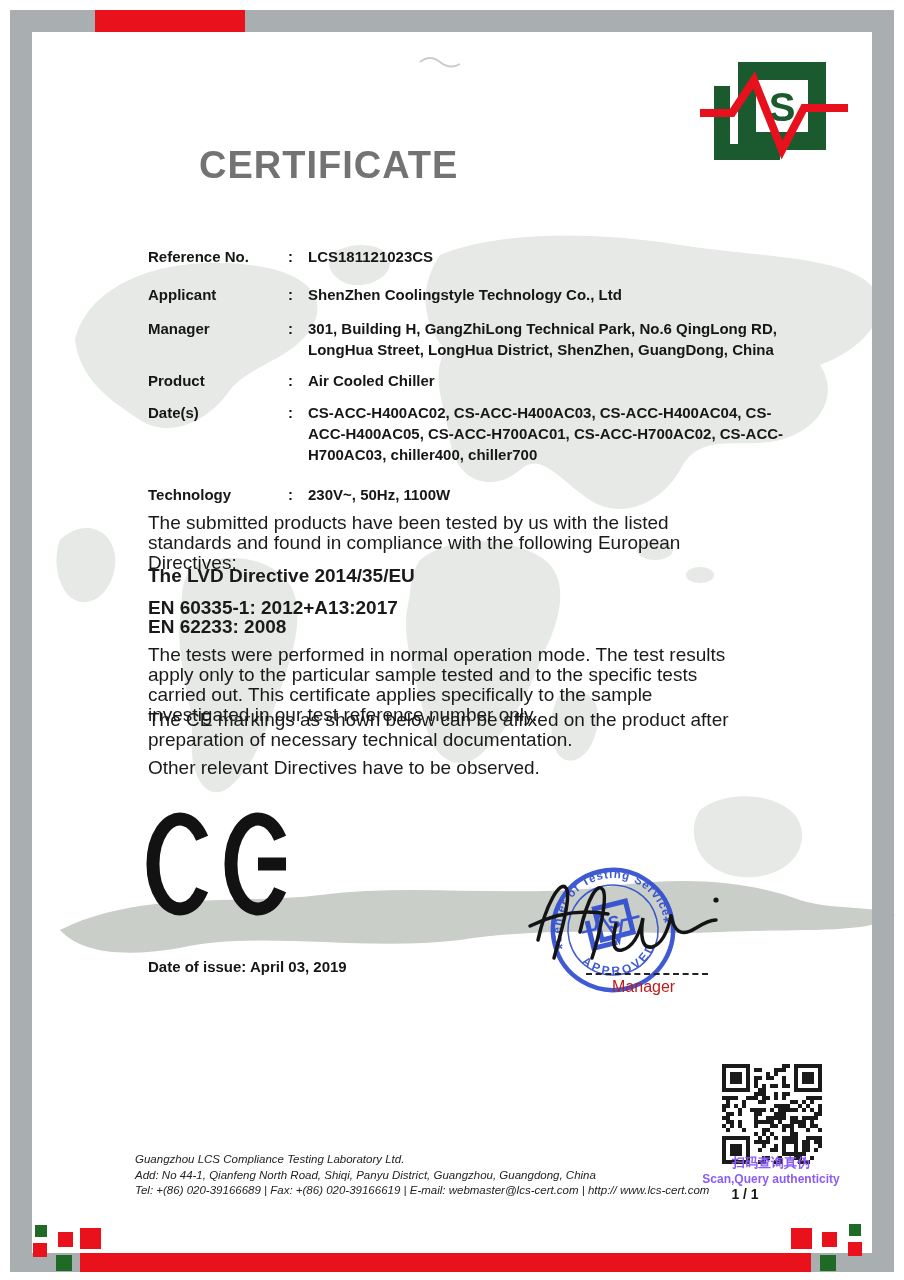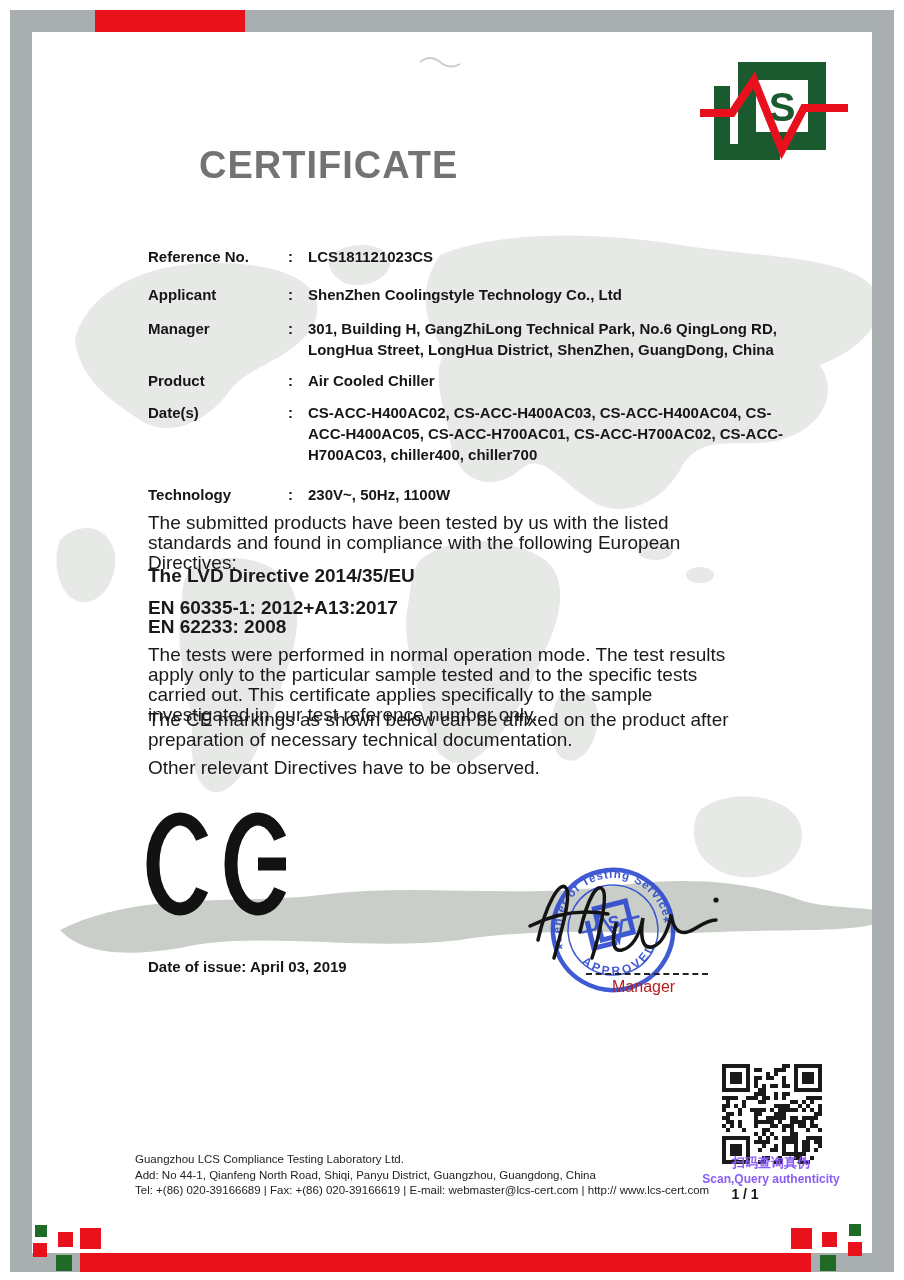--- a/index.html
+++ b/index.html
@@ -35,21 +35,21 @@
 
   .date-line { position:absolute; left:148px; top:958px; font-size:15px; font-weight:bold; }
 
   .ce { position:absolute; left:146px; top:812px; }
 
   .stamp-wrap { position:absolute; left:528px; top:845px; transform:rotate(-14deg); }
   .signature { position:absolute; left:520px; top:862px; }
   .sig-dash { position:absolute; left:586px; top:973px; width:122px; border-top:2px dashed #222; }
   .manager { position:absolute; left:612px; top:978px; font-size:16px; color:#b91c1c; }
 
-  .footer-block { position:absolute; left:135px; top:1152px; font-size:11.5px; line-height:15.5px; color:#222; }
+  .footer-block { position:absolute; left:135px; top:1152px; font-size:11.5px; line-height:15.5px; color:#222;font-style:italic; }
   .qr-box { position:absolute; left:722px; top:1064px; }
   .qr-captions { position:absolute; left:690px; top:1154px; width:162px; text-align:center; font-weight:bold; color:#8b5cf6; }
   .qr-zh { font-size:13px; }
   .qr-en { font-size:12px; }
   .page-num { position:absolute; left:690px; top:1186px; width:110px; text-align:center; font-size:14px; font-weight:bold; }
 </style>
 </head>
 <body>
 
 <div class="page">

